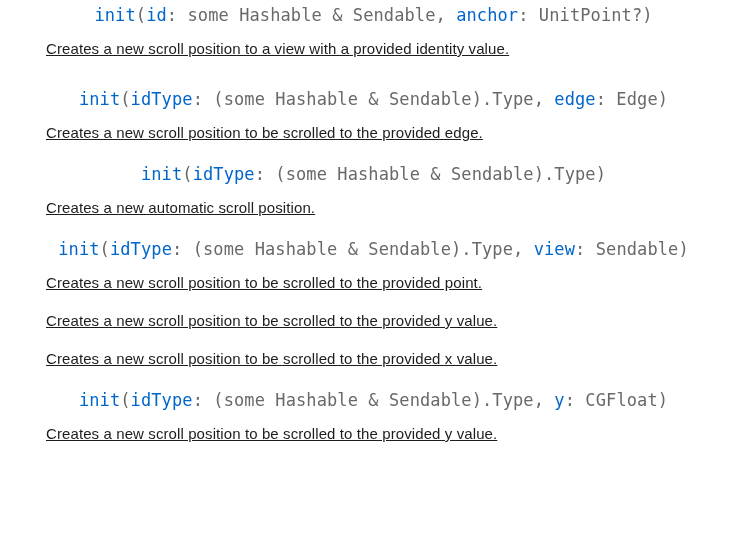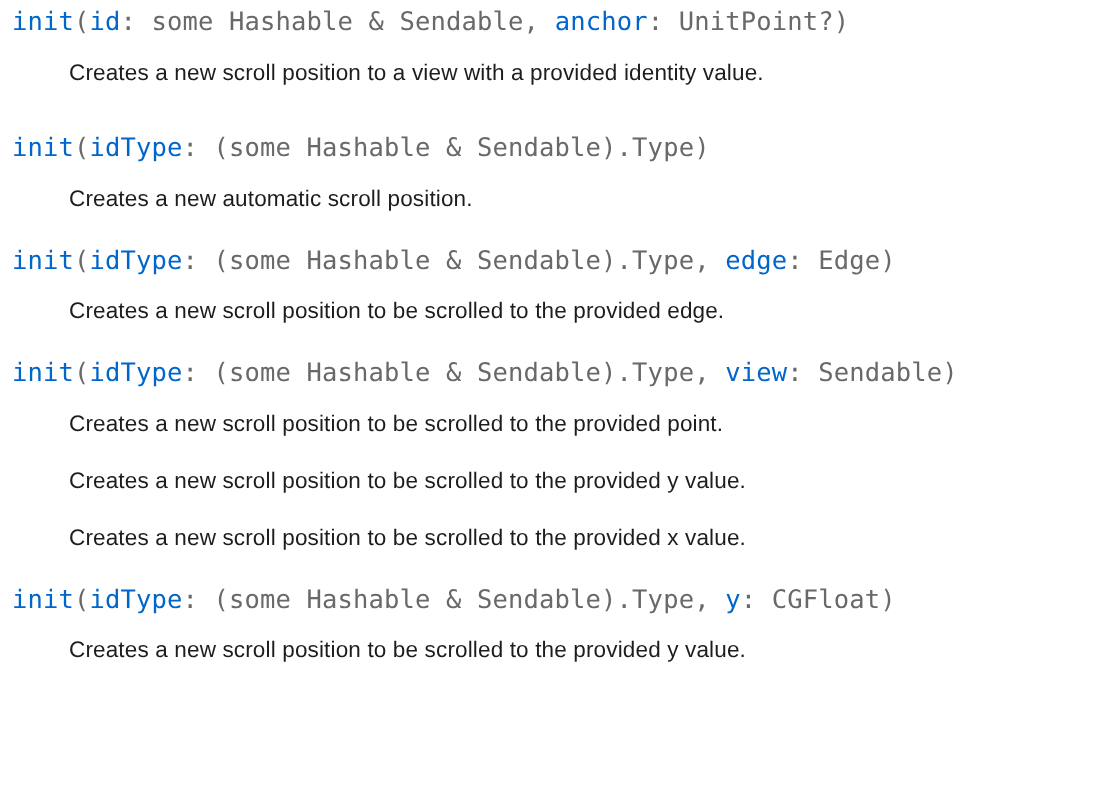--- a/index.html
+++ b/index.html
@@ -25,48 +25,50 @@
   .entry { margin: 0 0 18px 0; }
   .entry:first-child { margin-bottom: 27px; }
   .code {
     margin: 0;
     font-family: "DejaVu Sans Mono", "Liberation Mono", monospace;
     font-size: 17px;
     line-height: 26px;
     letter-spacing: 0.1px;
     white-space: pre;
     cursor: pointer;
+    text-align: center;
   }
   .code .blue { color: var(--blue); }
   .code .gray { color: var(--gray); }
   .desc {
     margin: 11px 0 0 38px;
     font-size: 15px;
     line-height: 20px;
     letter-spacing: 0.1px;
     color: var(--text);
+    text-decoration: underline;
   }
 </style>
 </head>
 <body>
 
 <main class="symbol-list">
   <section class="entry">
     <p class="code"><span class="blue">init</span><span class="gray">(</span><span class="blue">id</span><span class="gray">: some Hashable &amp; Sendable, </span><span class="blue">anchor</span><span class="gray">: UnitPoint?)</span></p>
     <p class="desc">Creates a new scroll position to a view with a provided identity value.</p>
   </section>
 
   <section class="entry">
-    <p class="code"><span class="blue">init</span><span class="gray">(</span><span class="blue">idType</span><span class="gray">: (some Hashable &amp; Sendable).Type)</span></p>
-    <p class="desc">Creates a new automatic scroll position.</p>
+    <p class="code"><span class="blue">init</span><span class="gray">(</span><span class="blue">idType</span><span class="gray">: (some Hashable &amp; Sendable).Type, </span><span class="blue">edge</span><span class="gray">: Edge)</span></p>
+    <p class="desc">Creates a new scroll position to be scrolled to the provided edge.</p>
   </section>
 
   <section class="entry">
-    <p class="code"><span class="blue">init</span><span class="gray">(</span><span class="blue">idType</span><span class="gray">: (some Hashable &amp; Sendable).Type, </span><span class="blue">edge</span><span class="gray">: Edge)</span></p>
-    <p class="desc">Creates a new scroll position to be scrolled to the provided edge.</p>
+    <p class="code"><span class="blue">init</span><span class="gray">(</span><span class="blue">idType</span><span class="gray">: (some Hashable &amp; Sendable).Type)</span></p>
+    <p class="desc">Creates a new automatic scroll position.</p>
   </section>
 
   <section class="entry">
     <p class="code"><span class="blue">init</span><span class="gray">(</span><span class="blue">idType</span><span class="gray">: (some Hashable &amp; Sendable).Type, </span><span class="blue">view</span><span class="gray">: Sendable)</span></p>
     <p class="desc">Creates a new scroll position to be scrolled to the provided point.</p>
   </section>
 
   <section class="entry">
     <p class="desc">Creates a new scroll position to be scrolled to the provided y value.</p>
   </section>

